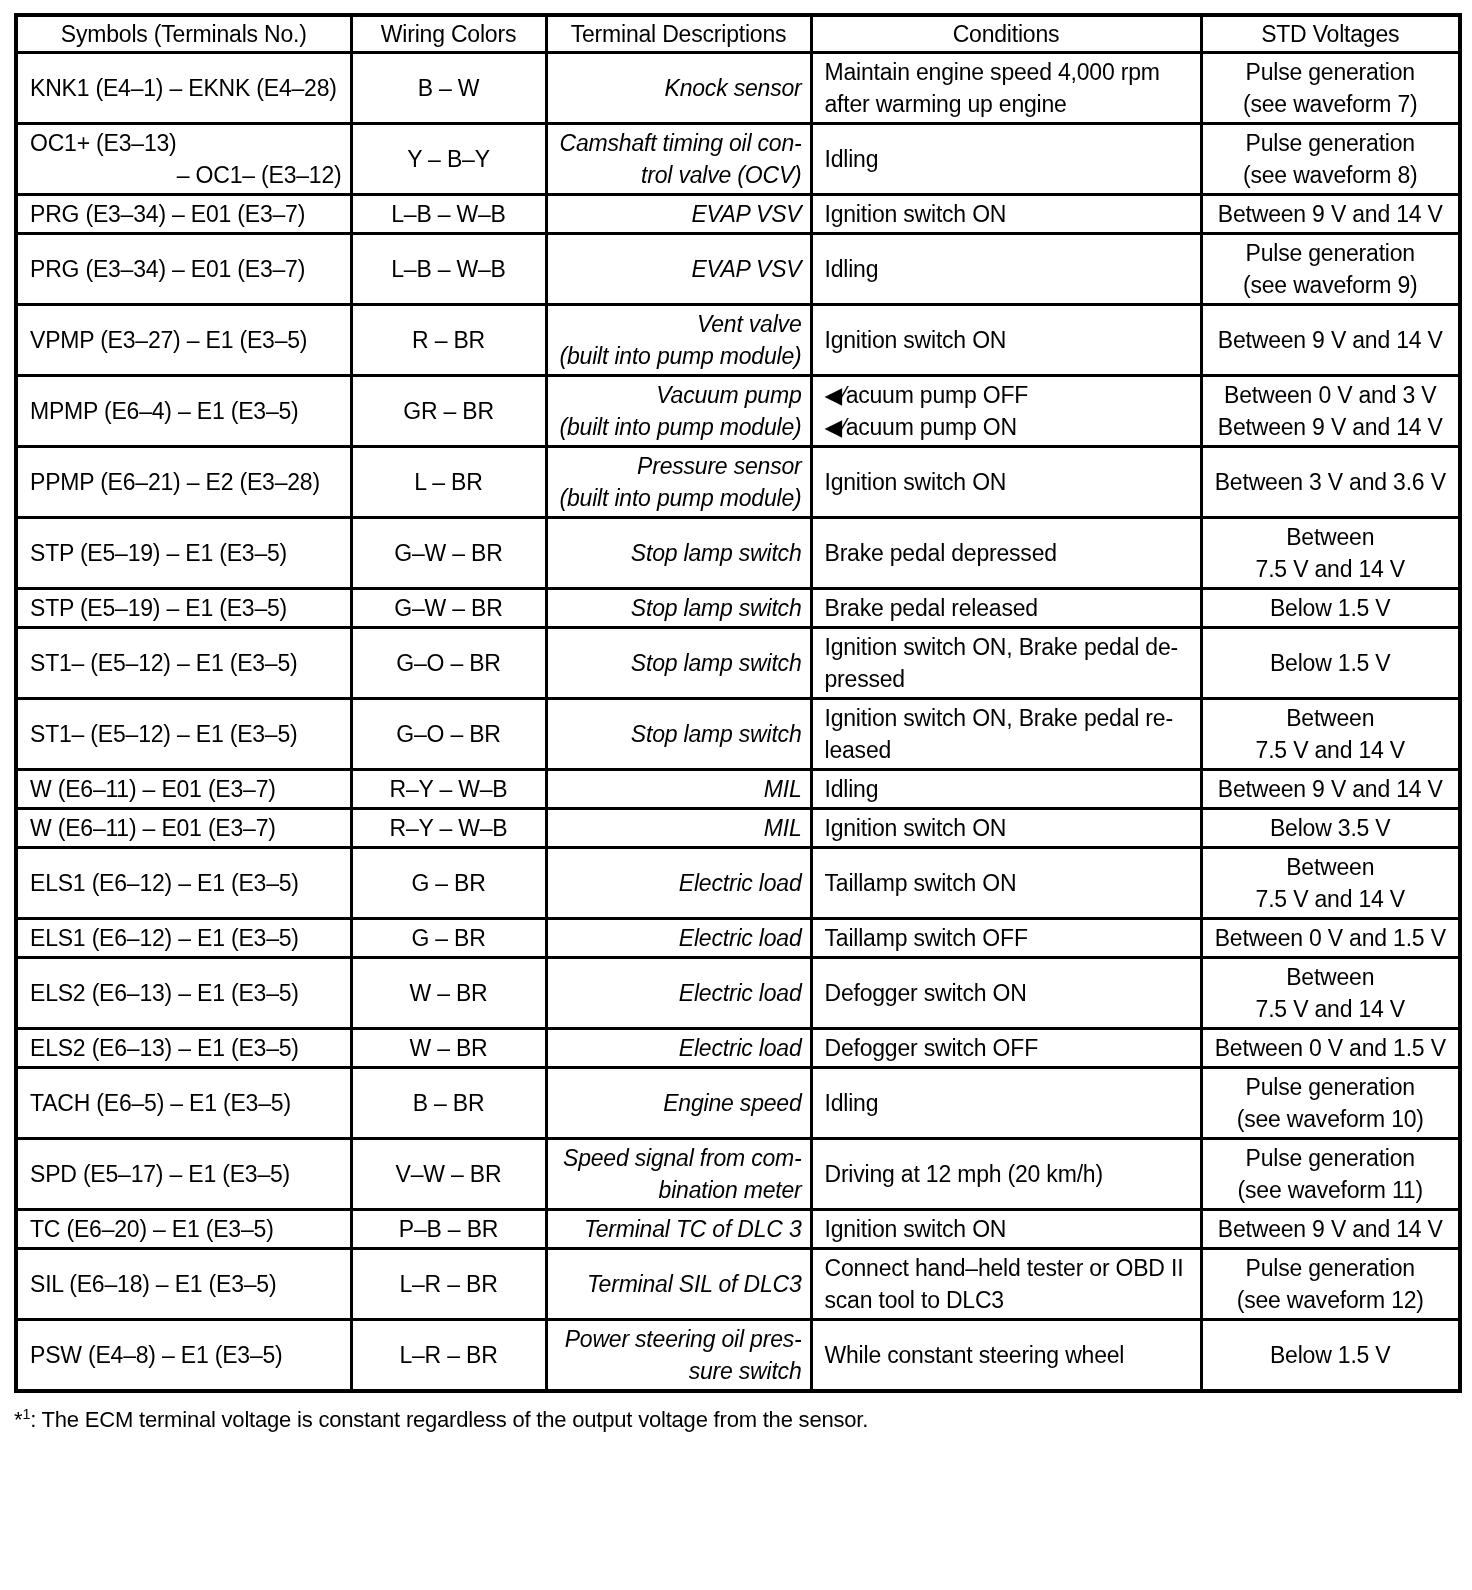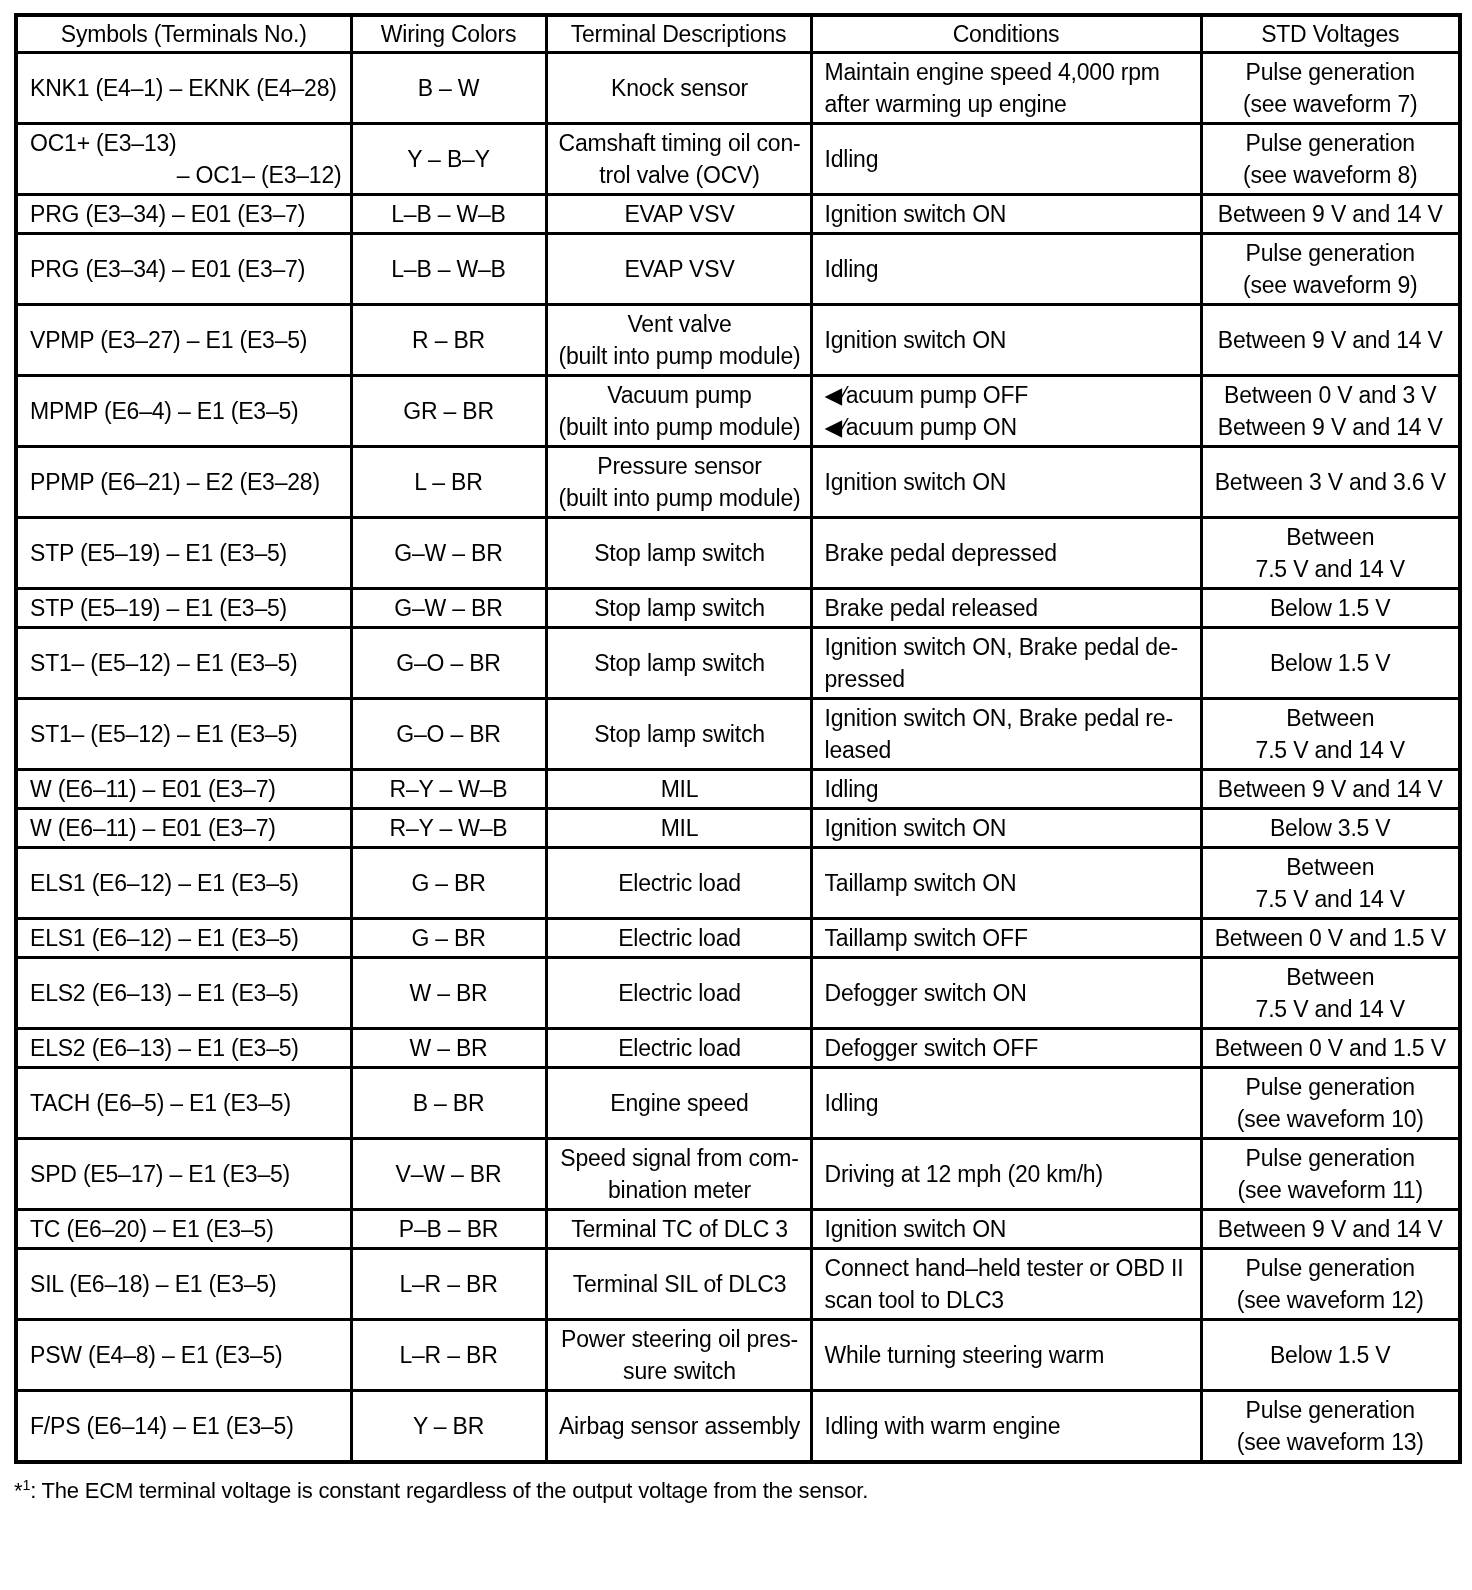--- a/index.html
+++ b/index.html
@@ -32,21 +32,21 @@
     padding: 2px 8px;
     vertical-align: middle;
     overflow: hidden;
   }
   thead th {
     text-align: center;
     padding: 1px 4px;
   }
   td.c-sym  { text-align: left;   padding-left: 12px; }
   td.c-wire { text-align: center; margin-top: 23px; }
-  td.c-desc { text-align: center;   padding-left: 10px; }
+  td.c-desc { text-align: right;   padding-left: 10px; font-style: italic; }
   td.c-cond { text-align: left;   padding-left: 12px; }
   td.c-volt { text-align: center; }
   .line { white-space: nowrap; }
   .footnote {
     margin-top: 9px;
     font-size: 22px;
     line-height: 36px;
     letter-spacing: -0.2px;
   }
   .footnote sup {
@@ -462,42 +462,24 @@
             <div class="line">PSW (E4–8) – E1 (E3–5)</div>
           </td>
       <td class="c-wire">
             <div class="line">L–R – BR</div>
           </td>
       <td class="c-desc">
             <div class="line">Power steering oil pres-</div>
             <div class="line">sure switch</div>
           </td>
       <td class="c-cond">
-            <div class="line">While turning steering warm</div>
+            <div class="line">While constant steering wheel</div>
           </td>
       <td class="c-volt">
             <div class="line">Below 1.5 V</div>
-          </td>
-    </tr>
-        <tr>
-      <td class="c-sym">
-            <div class="line">F/PS (E6–14) – E1 (E3–5)</div>
-          </td>
-      <td class="c-wire">
-            <div class="line">Y – BR</div>
-          </td>
-      <td class="c-desc">
-            <div class="line">Airbag sensor assembly</div>
-          </td>
-      <td class="c-cond">
-            <div class="line">Idling with warm engine</div>
-          </td>
-      <td class="c-volt">
-            <div class="line">Pulse generation</div>
-            <div class="line">(see waveform 13)</div>
           </td>
     </tr>
       </tbody>
   </table>
 
   <div class="footnote"><span>*</span><sup>1</sup><span>: The ECM terminal voltage is constant regardless of the output voltage from the sensor.</span></div>
 
 </div>
 
 </body></html>

